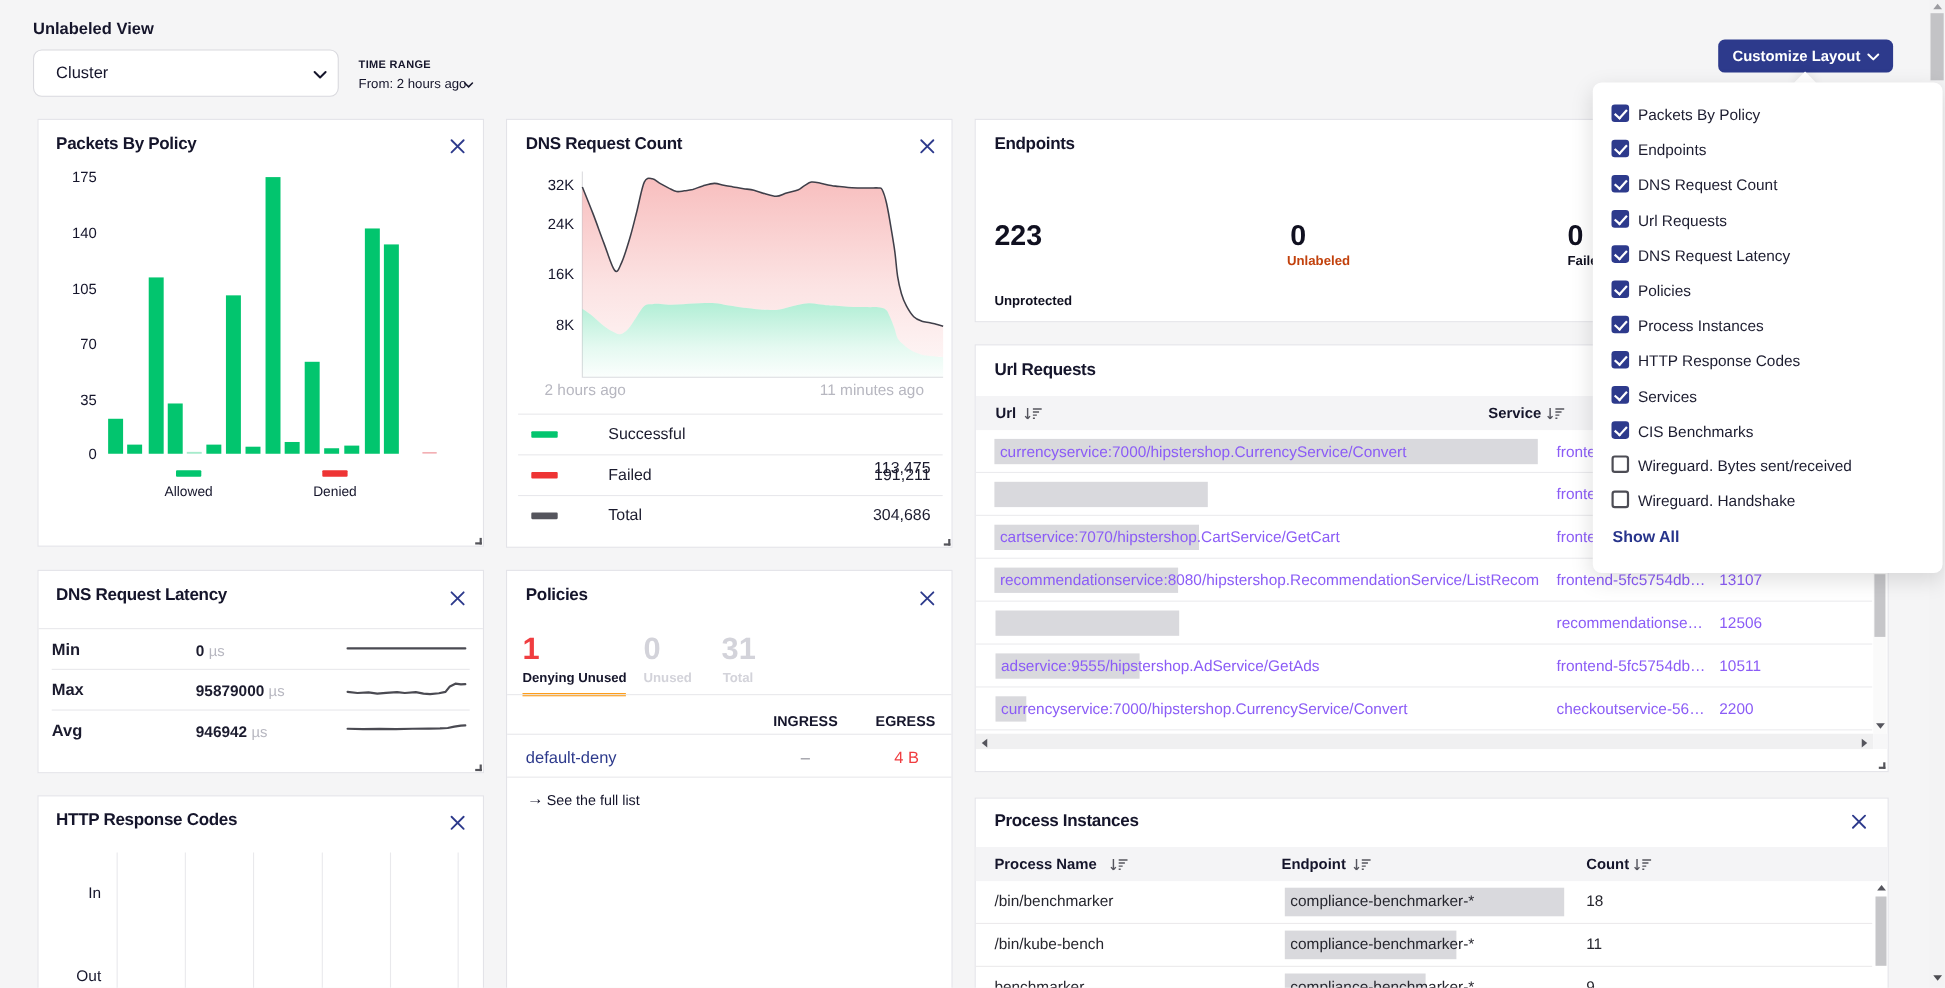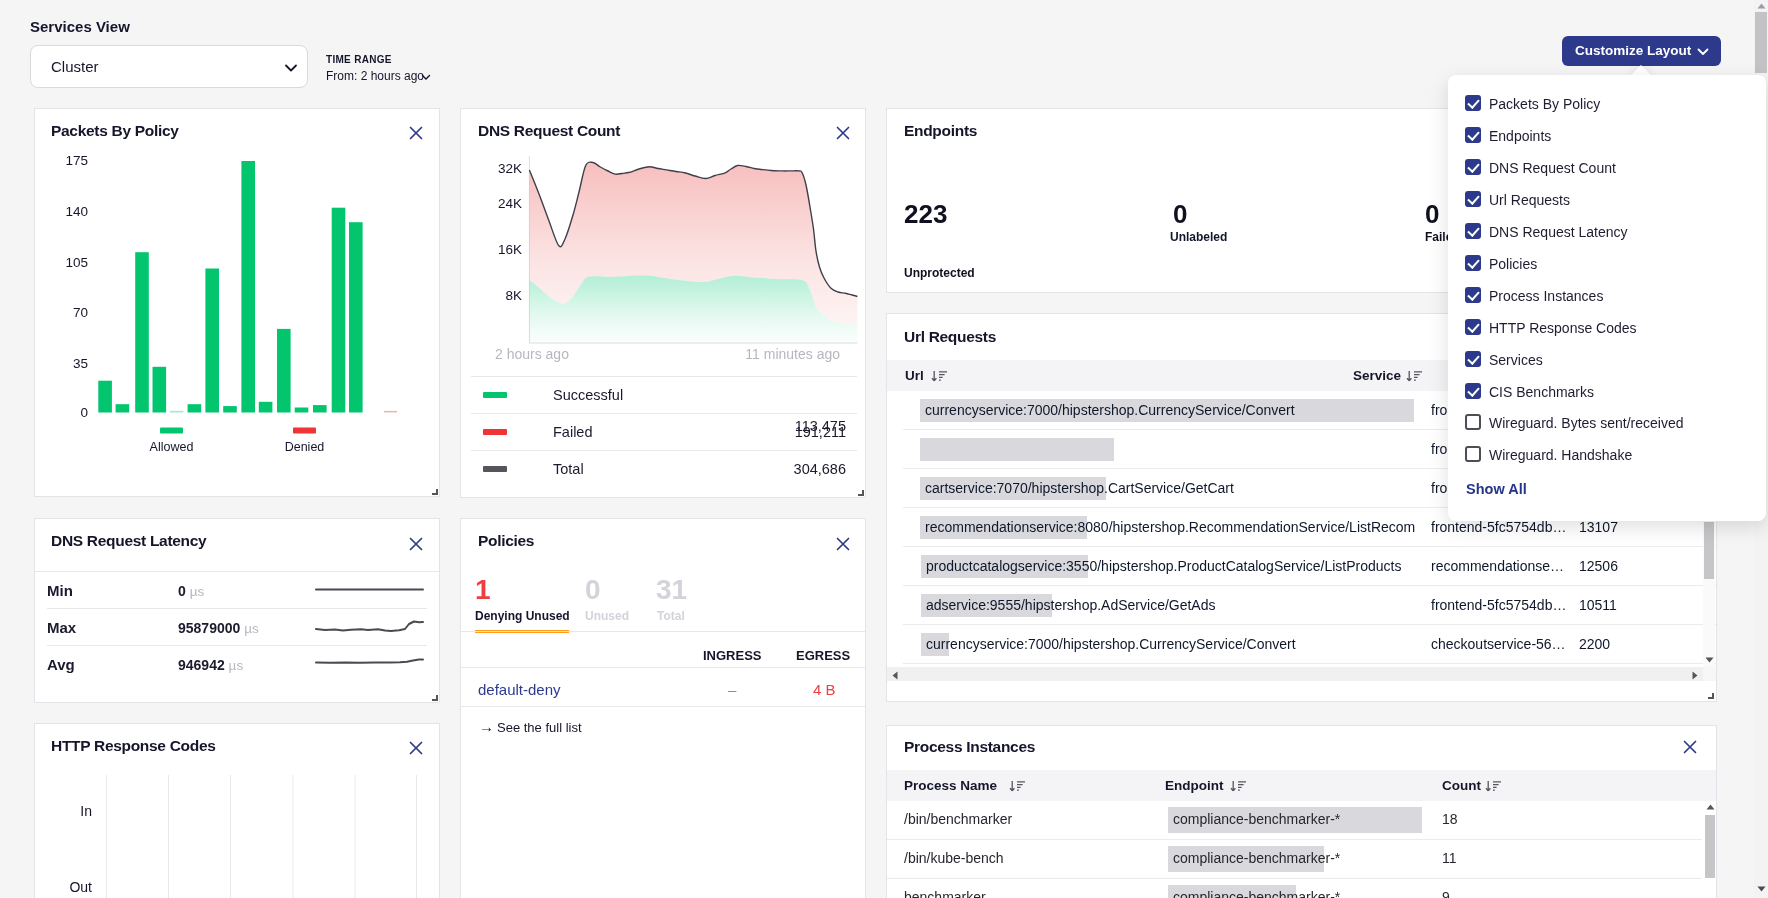--- a/index.html
+++ b/index.html
@@ -19,21 +19,21 @@
 .cb::after { content:""; position:absolute; left:5px; top:1.5px; width:5px; height:9px; border:solid #fff; border-width:0 2px 2px 0; transform:rotate(42deg); }
 .cbe { position:absolute; left:0; top:0; width:16px; height:16px; background:#fff; border:2px solid #4d4d55; border-radius:3px; }
 .cbl { position:absolute; left:24px; top:0.5px; font-size:14px; color:#1d1d30; white-space:nowrap; }
 .urow { position:relative; height:39px; border-bottom:1px solid #ebebee; }
 .hlbox { position:absolute; top:8px; height:23px; background:#d9d9dd; }
 .rtxt { position:absolute; top:11px; white-space:nowrap; }
 </style>
 </head>
 <body>
 
-<div class="abs" style="left:30px; top:18px; font-size:15px; font-weight:bold; color:#15152b;">Services View</div>
+<div class="abs" style="left:30px; top:18px; font-size:15px; font-weight:bold; color:#15152b;">Unlabeled View</div>
 
 <div class="abs" style="left:30px; top:45px; width:278px; height:43px; background:#fff; border:1px solid #d9d9de; border-radius:8px;">
   <div class="abs" style="left:20px; top:12px; font-size:15px; color:#15152b;">Cluster</div>
   <svg style="left:253px; top:17px;" width="14" height="10" viewBox="0 0 14 10">
       <path d="M2 2.5 L7 7.5 L12 2.5" fill="none" stroke="#15152b" stroke-width="1.8" stroke-linecap="round" stroke-linejoin="round"></path>
     </svg>
 </div>
 
 <div class="abs" style="left:326px; top:54px; font-size:10px; font-weight:bold; letter-spacing:0.3px; color:#15152b;">TIME RANGE</div>
 <div class="abs" style="left:326px; top:69px; font-size:12px; color:#15152b;">From: 2 hours ago
@@ -142,21 +142,21 @@
 </div>
 
 <div class="card" style="left:886px; top:108px; width:831px; height:185px;">
   <div class="ctitle" style="left:17px; top:13px;">Endpoints</div>
   <svg class="closex" style="left:799px; top:17px;" width="14" height="14" viewBox="0 0 14 14">
       <path d="M1.5 1.5 L12.5 12.5 M12.5 1.5 L1.5 12.5" stroke="#2d3a8c" stroke-width="1.7" stroke-linecap="round"></path>
     </svg>
   <div class="abs" style="left:17px; top:90px; font-size:26px; font-weight:bold; color:#101020;">223</div>
   <div class="abs" style="left:17px; top:121px; font-size:12px; font-weight:bold; color:#101020;margin-top:36px;">Unprotected</div>
   <div class="abs" style="left:286px; top:90px; font-size:26px; font-weight:bold; color:#101020;">0</div>
-  <div class="abs" style="left:283px; top:121px; font-size:12px; font-weight:bold; color:#0f172a;">Unlabeled</div>
+  <div class="abs" style="left:283px; top:121px; font-size:12px; font-weight:bold; color:#c2410c;">Unlabeled</div>
   <div class="abs" style="left:538px; top:90px; font-size:26px; font-weight:bold; color:#101020;">0</div>
   <div class="abs" style="left:538px; top:121px; font-size:12px; font-weight:bold; color:#101020;">Failed</div>
 </div>
 
 <div class="card" style="left:886px; top:313px; width:831px; height:389px; overflow:hidden;">
   <div class="ctitle" style="left:17px; top:14px;">Url Requests</div>
   <div class="abs" style="left:0px; top:46px; width:829px; height:31px; background:#f4f4f6;"></div>
   <div class="abs" style="left:18px; top:54px; font-size:13.5px; font-weight:bold; color:#15152b;text-align:right;">Url</div>
   <svg style="left:44px; top:56px;" width="16" height="13" viewBox="0 0 16 13">
       <g stroke="#55555e" stroke-width="1.3">
@@ -172,21 +172,21 @@
       </g>
     </svg>
   <div class="abs" style="left:676px; top:54px; font-size:13.5px; font-weight:bold; color:#15152b;">Count</div>
   <svg style="left:719px; top:56px;" width="16" height="13" viewBox="0 0 16 13">
       <g stroke="#55555e" stroke-width="1.3">
         <path d="M3.2 1 V10.8 M3.2 10.8 L1 8.3 M3.2 10.8 L5.4 8.3" fill="none"></path>
         <path d="M8 1.8 H16 M8 4.6 H13.6 M8 7.4 H11.6 M8 10.2 H9.8"></path>
       </g>
     </svg>
 
-  <div class="abs" style="left:16px; top:77px; width:815px; font-size:14px; color:#0f172a;">
+  <div class="abs" style="left:0; top:77px; width:815px; font-size:14px; color:#8b5cf6;">
     <div class="urow">
       <i class="hlbox" style="left:17px; width:494px;"></i>
       <span class="rtxt" style="left:22px;">currencyservice:7000/hipstershop.CurrencyService/Convert</span>
       <span class="rtxt" style="left:528px;">frontend-5fc5754db…</span>
       <span class="rtxt" style="left:676px;">13107</span>
     </div>
     <div class="urow">
       <i class="hlbox" style="left:17px; width:194px;"></i>
       <span class="rtxt" style="left:528px;">frontend-5fc5754db…</span>
       <span class="rtxt" style="left:676px;">13073</span>
@@ -198,21 +198,20 @@
       <span class="rtxt" style="left:676px;">13107</span>
     </div>
     <div class="urow">
       <i class="hlbox" style="left:17px; width:167px;"></i>
       <span class="rtxt" style="left:22px; width:490px; overflow:hidden;">recommendationservice:8080/hipstershop.RecommendationService/ListRecommm</span>
       <span class="rtxt" style="left:528px;">frontend-5fc5754db…</span>
       <span class="rtxt" style="left:676px;">13107</span>
     </div>
     <div class="urow">
       <i class="hlbox" style="left:18px; width:167px;"></i>
-      <span class="rtxt" style="left:23px;">productcatalogservice:3550/hipstershop.ProductCatalogService/ListProducts</span>
       <span class="rtxt" style="left:528px;">recommendationse…</span>
       <span class="rtxt" style="left:676px;">12506</span>
     </div>
     <div class="urow">
       <i class="hlbox" style="left:18px; width:131px;"></i>
       <span class="rtxt" style="left:23px;">adservice:9555/hipstershop.AdService/GetAds</span>
       <span class="rtxt" style="left:528px;">frontend-5fc5754db…</span>
       <span class="rtxt" style="left:676px;">10511</span>
     </div>
     <div class="urow">

